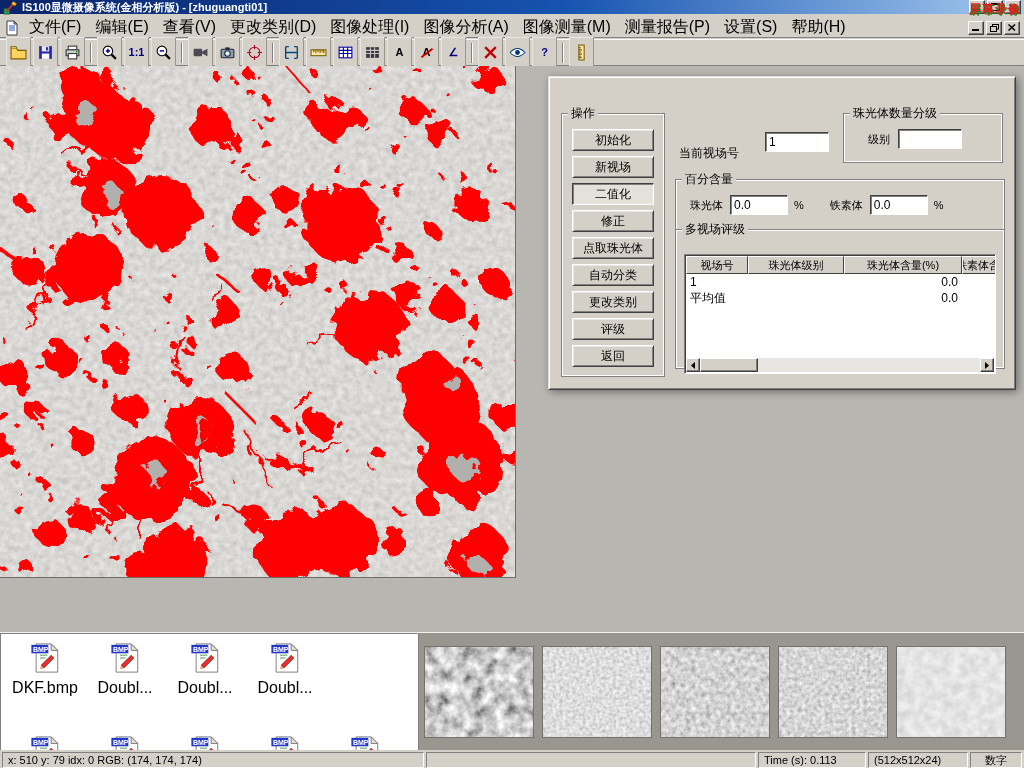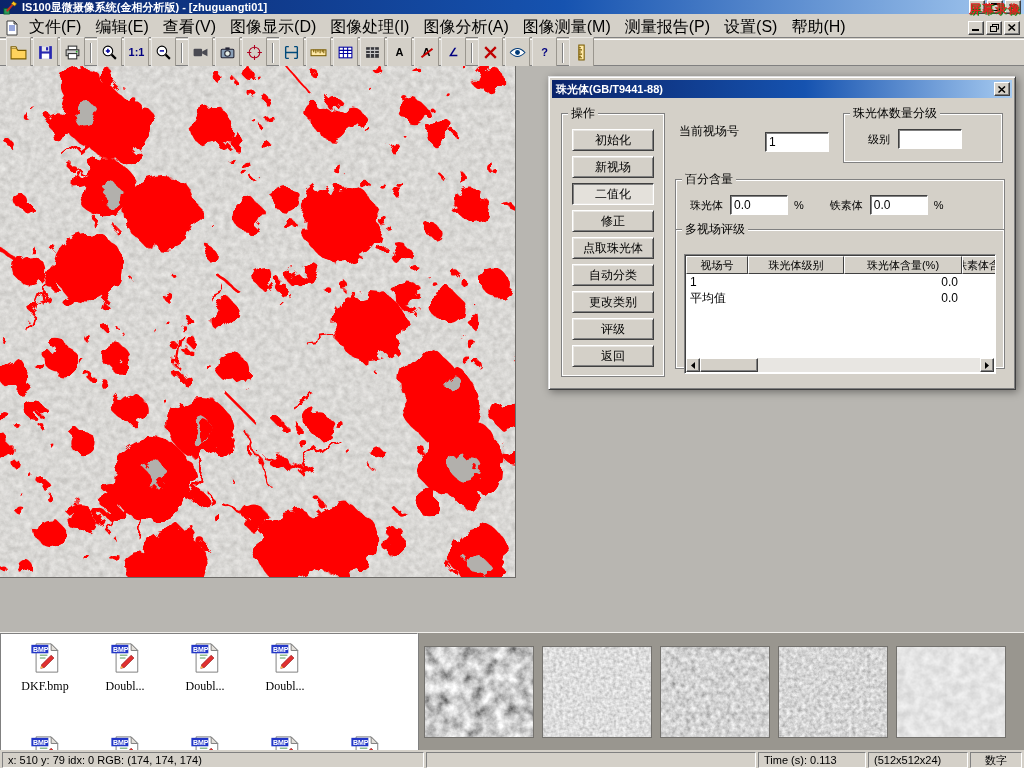--- a/index.html
+++ b/index.html
@@ -95,21 +95,21 @@
 
   
   .bottom-panel{position:absolute;left:0;top:632px;width:1024px;height:118px;background:#d4d0c8;
     border-top:1px solid #f2f0ec;display:flex}
   .file-list{width:418px;height:118px;background:#fff;border:1px solid;border-color:#808080 #fff #fff #808080;
     overflow:hidden;position:relative;flex:none}
   .file-row{position:absolute;left:4px;display:flex}
   .file-row.r1{top:8px}
   .file-row.r2{top:101px}
   .file-item{width:76px;display:flex;flex-direction:column;align-items:center;margin:0 2px;cursor:default}
-  .file-label{font-size:12px;margin-top:2px;white-space:nowrap;font-family:Liberation Serif, serif}
+  .file-label{font-size:16px;margin-top:2px;white-space:nowrap;font-family:Liberation Sans, sans-serif}
   .thumb-strip{flex:1;background:#99968f;border-left:1px solid #808080;display:flex;align-items:center;
     padding-left:6px;gap:10px;overflow:hidden}
   .thumb{flex:none;outline:1px solid #74726e;cursor:default}
 
   
   .statusbar{position:absolute;left:0;top:750px;width:1024px;height:20px;background:#d4d0c8;
     display:flex;align-items:center;padding:1px 2px;gap:2px}
   .spanel{height:16px;border:1px solid;border-color:#808080 #fff #fff #808080;font-size:11px;
     display:flex;align-items:center;padding:0 5px;white-space:nowrap;overflow:hidden}
   .spanel.pos{width:422px}
@@ -159,21 +159,21 @@
       <svg viewBox="0 0 16 16">
           <path d="M3 1h7l3 3v11H3z" fill="#fff" stroke="#404040"></path>
           <path d="M10 1l3 3h-3z" fill="#c0c0c0" stroke="#404040"></path>
           <path d="M5 6h6M5 8h6M5 10h6" stroke="#1a3ab0" stroke-width="0.9"></path>
         </svg>
     </span>
     <div id="menu-items">
         <span class="menu-item">文件(F)</span>
         <span class="menu-item">编辑(E)</span>
         <span class="menu-item">查看(V)</span>
-        <span class="menu-item">图像显示(D)</span>
+        <span class="menu-item">更改类别(D)</span>
         <span class="menu-item">图像处理(I)</span>
         <span class="menu-item">图像分析(A)</span>
         <span class="menu-item">图像测量(M)</span>
         <span class="menu-item">测量报告(P)</span>
         <span class="menu-item">设置(S)</span>
         <span class="menu-item">帮助(H)</span>
       </div>
     <span class="mdi-btns">
       <button class="wbtn">
           <svg width="8" height="7">
@@ -629,45 +629,37 @@
           <rect x="127.3" y="440.9" width="32.7" height="3.0" transform="rotate(131 127.3 440.9)"></rect>
           <rect x="145.8" y="422.3" width="48.8" height="3.4" transform="rotate(98 145.8 422.3)"></rect>
           <rect x="499.2" y="131.4" width="25.2" height="2.7" transform="rotate(24 499.2 131.4)"></rect>
           <rect x="209.2" y="364.2" width="70.9" height="3.5" transform="rotate(101 209.2 364.2)"></rect>
           <rect x="67.8" y="94.0" width="64.8" height="3.4" transform="rotate(322 67.8 94.0)"></rect>
           <rect x="267.7" y="420.1" width="50.9" height="1.9" transform="rotate(251 267.7 420.1)"></rect>
         </g>
     </svg>
 
     <div class="dialog">
-      <div class="dlg-titlebar">
-        <span>珠光体(GB/T9441-88)</span>
-        <button class="dlg-close">
-            <svg width="8" height="7">
-              <path d="M0.5 0.5L7 6.5M7 0.5L0.5 6.5" stroke="#000" stroke-width="1.5"></path>
-            </svg>
-          </button>
-      </div>
 
       <fieldset class="grp" style="left:12px;top:28px;width:104px;height:272px">
         <legend>操作</legend>
         <div id="op-buttons">
             <button class="op-btn">初始化</button>
             <button class="op-btn">新视场</button>
             <button class="op-btn active">二值化</button>
             <button class="op-btn">修正</button>
             <button class="op-btn">点取珠光体</button>
             <button class="op-btn">自动分类</button>
             <button class="op-btn">更改类别</button>
             <button class="op-btn">评级</button>
             <button class="op-btn">返回</button>
           </div>
       </fieldset>
 
-      <span class="lbl" style="left:130px;top:46px">当前视场号</span>
+      <span class="lbl" style="left:130px;top:68px">当前视场号</span>
       <input class="txt" style="left: 216px; top: 55px; width: 64px;" value="1">
 
       <fieldset class="grp" style="left:294px;top:28px;width:160px;height:58px">
         <legend>珠光体数量分级</legend>
         <div class="fs-row" style="padding-left:24px">
           <span class="ilbl">级别</span>
           <input class="itxt" style="width: 64px; margin-left: 8px;" value="">
         </div>
       </fieldset>
 

